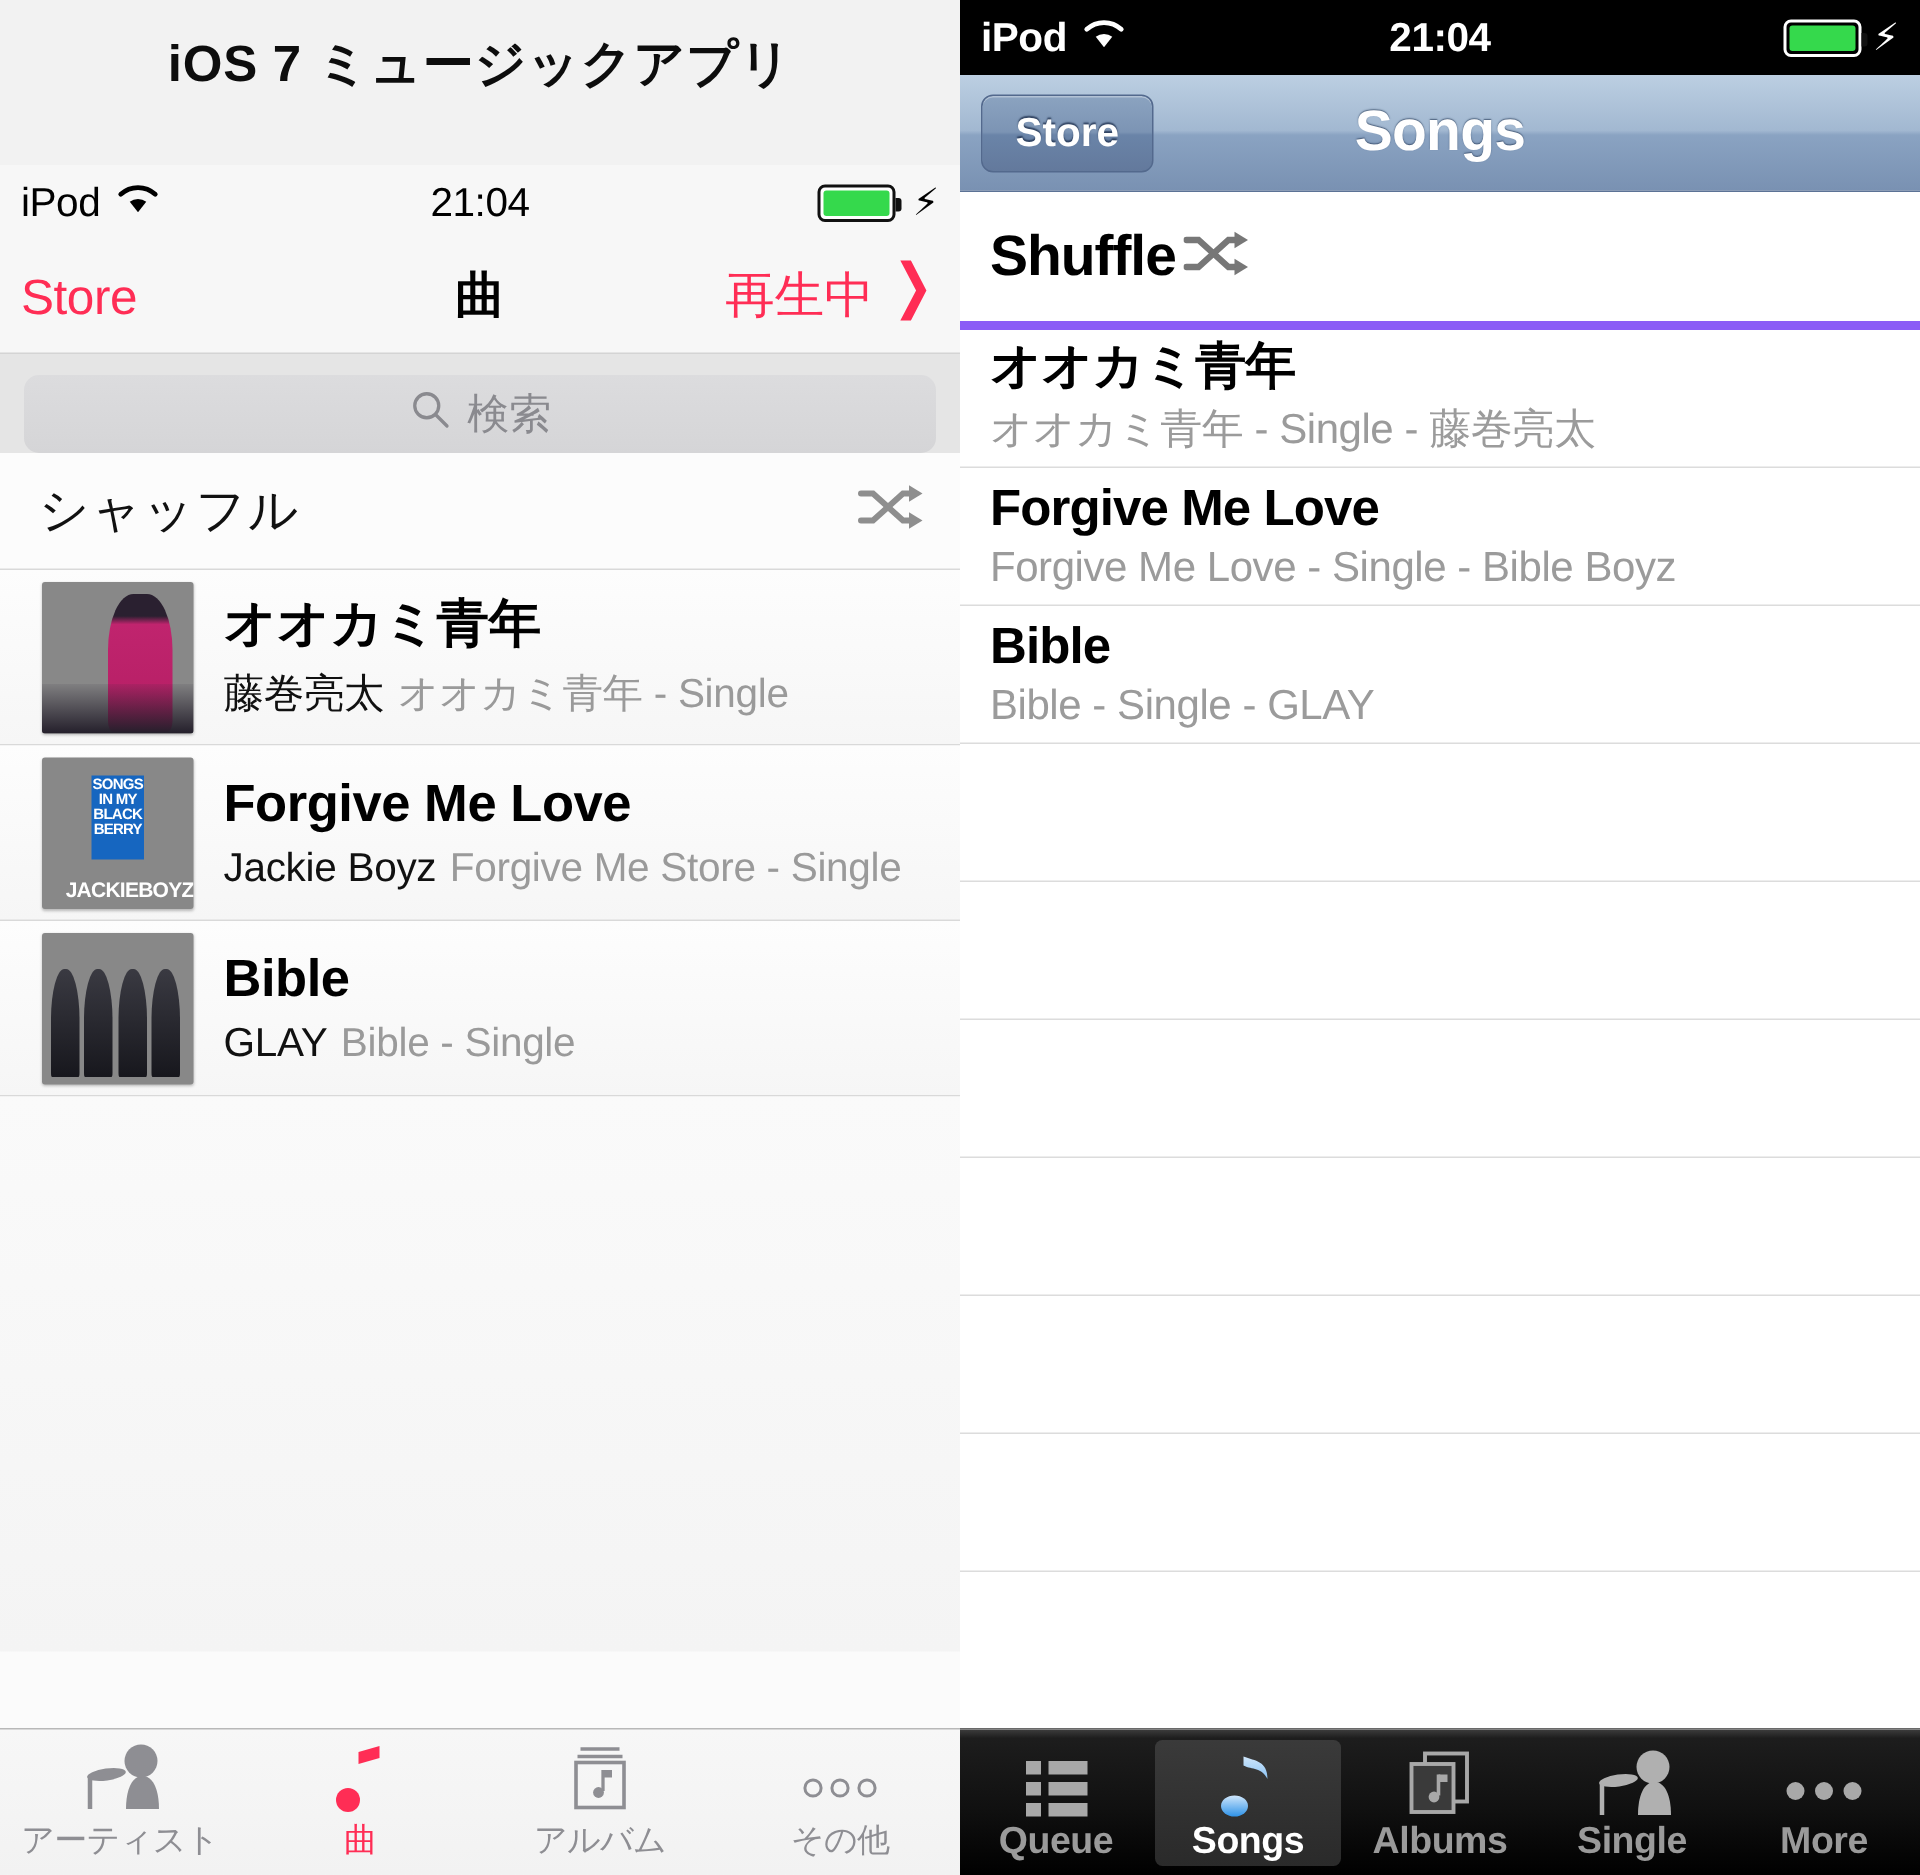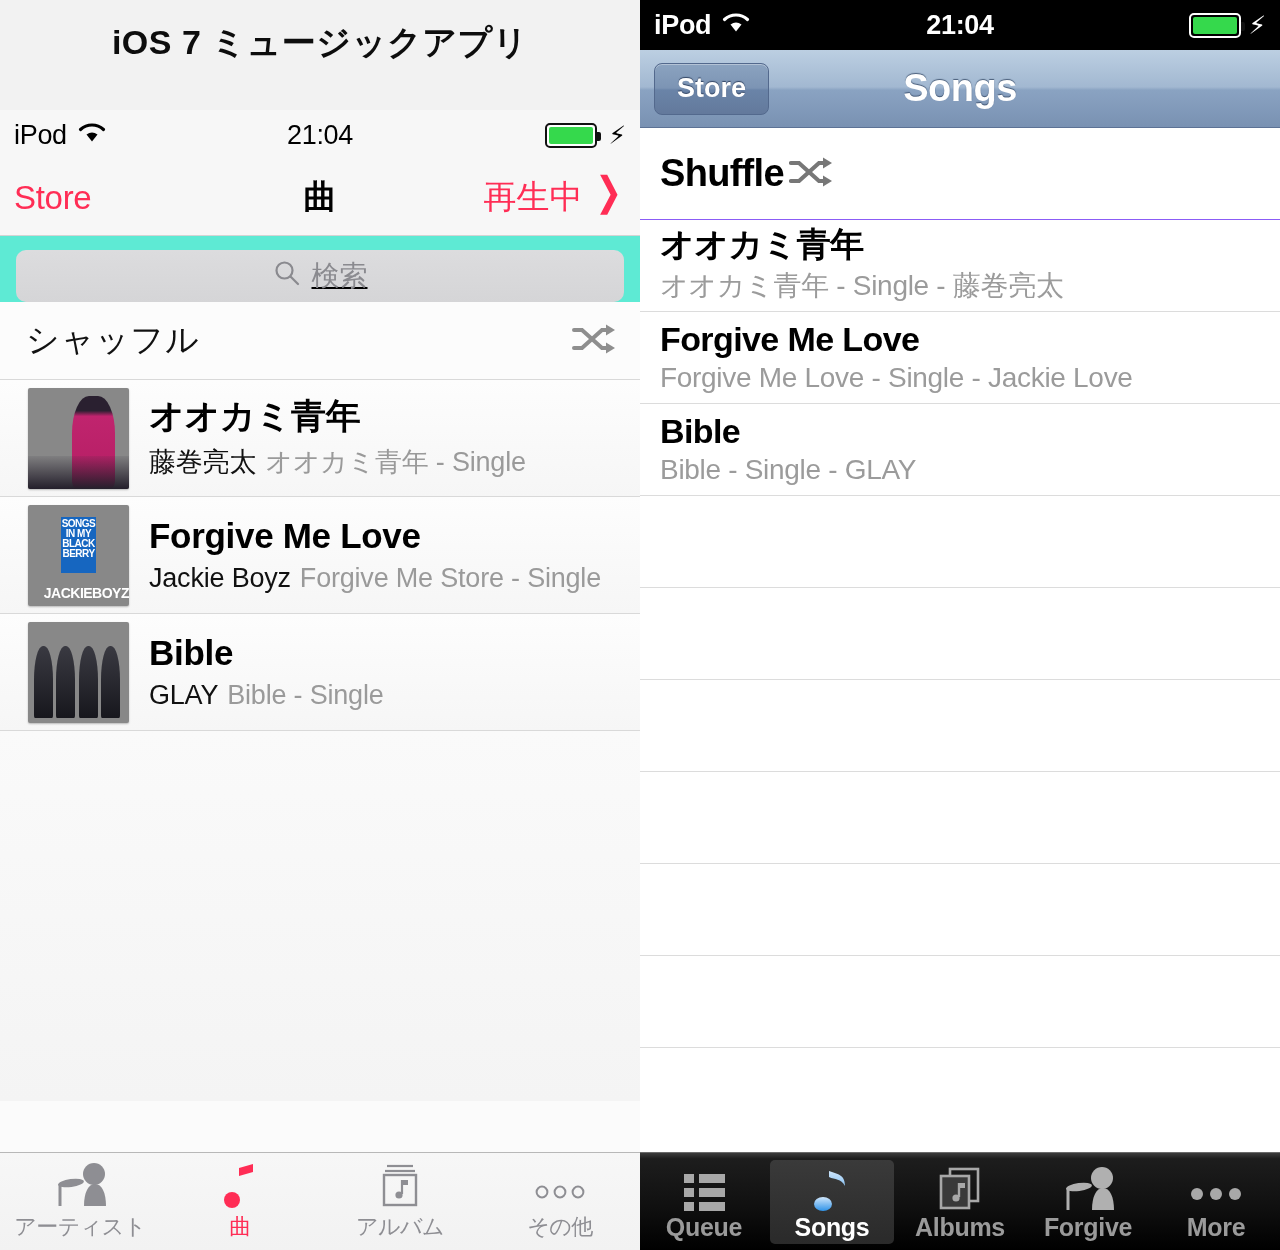--- a/index.html
+++ b/index.html
@@ -59,21 +59,21 @@
   }
   .l-nav .nowplaying {
     margin-left:auto; display:flex; align-items:flex-start; gap:6px; z-index:2;
     font-size:33px; color:#ff2d55;
   }
   .l-nav .chev {
     font-size:40px; font-weight:bold; line-height:0.8; color:#ff2d55;
     transform:scaleX(0.8); margin-left:4px;
   }
 
-  .l-searchwrap { padding:14px 16px 0 16px; background:#5eead4;text-decoration:underline; }
+  .l-searchwrap { padding:14px 16px 0 16px; background:#e5e5e5; }
   .l-search {
     height:52px; background:linear-gradient(#dcdcde,#d5d5d7);
     border-radius:10px; display:flex; align-items:center; justify-content:center;
     gap:11px; color:#8a8a8f; font-size:28px;
   }
   .l-search .mag { font-size:27px; }
 
   .l-shuffle {
     height:78px; display:flex; align-items:center; justify-content:space-between;
     padding:0 22px 0 26px; background:#fcfcfc;
@@ -145,21 +145,21 @@
     background:linear-gradient(#8ba3c0 0%, #7c94b4 48%, #6a84a8 52%, #63799c 100%);
     border:1px solid #53698d;
     box-shadow:inset 0 1px 0 rgba(255,255,255,0.35);
     font-size:27px; font-weight:bold; color:#fff;
     text-shadow:0 -1px 1px rgba(30,48,78,0.8);
   }
 
   .r-list { background:#fff; }
   .r-shufflerow {
     height:92px; display:flex; align-items:center; gap:5px;
-    padding-left:20px; border-bottom:1px solid #8b5cf6;
+    padding-left:20px; border-bottom:6px solid #8b5cf6;
   }
   .r-shufflerow .lbl { font-size:38px; font-weight:bold; color:#000; letter-spacing:-0.7px;}
   .r-row {
     height:92px; padding-left:20px; border-bottom:1px solid #dcdcdc;
     display:flex; flex-direction:column; justify-content:center;
   }
   .r-row .t { font-size:34px; font-weight:bold; color:#000; letter-spacing:-0.6px; line-height:1.1;}
   .r-row .sub { font-size:28px; color:#9b9b9b; margin-top:4px; letter-spacing:-0.3px;}
   .r-empty { height:92px; border-bottom:1px solid #dcdcdc; }
 
@@ -402,21 +402,21 @@
           </svg>
         </span>
       </div>
 
       <div class="r-row">
         <div class="t">オオカミ青年</div>
         <div class="sub">オオカミ青年 - Single - 藤巻亮太</div>
       </div>
       <div class="r-row">
         <div class="t">Forgive Me Love</div>
-        <div class="sub">Forgive Me Love - Single - Jackie Love</div>
+        <div class="sub">Forgive Me Love - Single - Bible Boyz</div>
       </div>
       <div class="r-row">
         <div class="t">Bible</div>
         <div class="sub">Bible - Single - GLAY</div>
       </div>
 
       <div class="r-empty"></div>
       <div class="r-empty"></div>
       <div class="r-empty"></div>
       <div class="r-empty"></div>
@@ -471,21 +471,21 @@
 
       <div class="r-tab">
         <span class="ic">
           <svg width="52" height="46" viewBox="0 0 52 46">
             <path d="M30 44 c0-13 4-22 11-22 c7 0 11 9 11 22z" fill="#b0b0b0"></path>
             <circle cx="40" cy="12" r="11" fill="#b0b0b0"></circle>
             <line x1="6" y1="44" x2="6" y2="22" stroke="#b0b0b0" stroke-width="3"></line>
             <ellipse cx="17" cy="21" rx="13" ry="4" fill="#b0b0b0" transform="rotate(-8 17 21)"></ellipse>
           </svg>
         </span>
-        <span class="tl">Forgive</span>
+        <span class="tl">Single</span>
       </div>
 
       <div class="r-tab">
         <span class="ic">
           <svg width="60" height="44" viewBox="0 0 60 44">
             <circle cx="11" cy="26" r="6" fill="#a8a8a8"></circle>
             <circle cx="30" cy="26" r="6" fill="#a8a8a8"></circle>
             <circle cx="49" cy="26" r="6" fill="#a8a8a8"></circle>
           </svg>
         </span>

